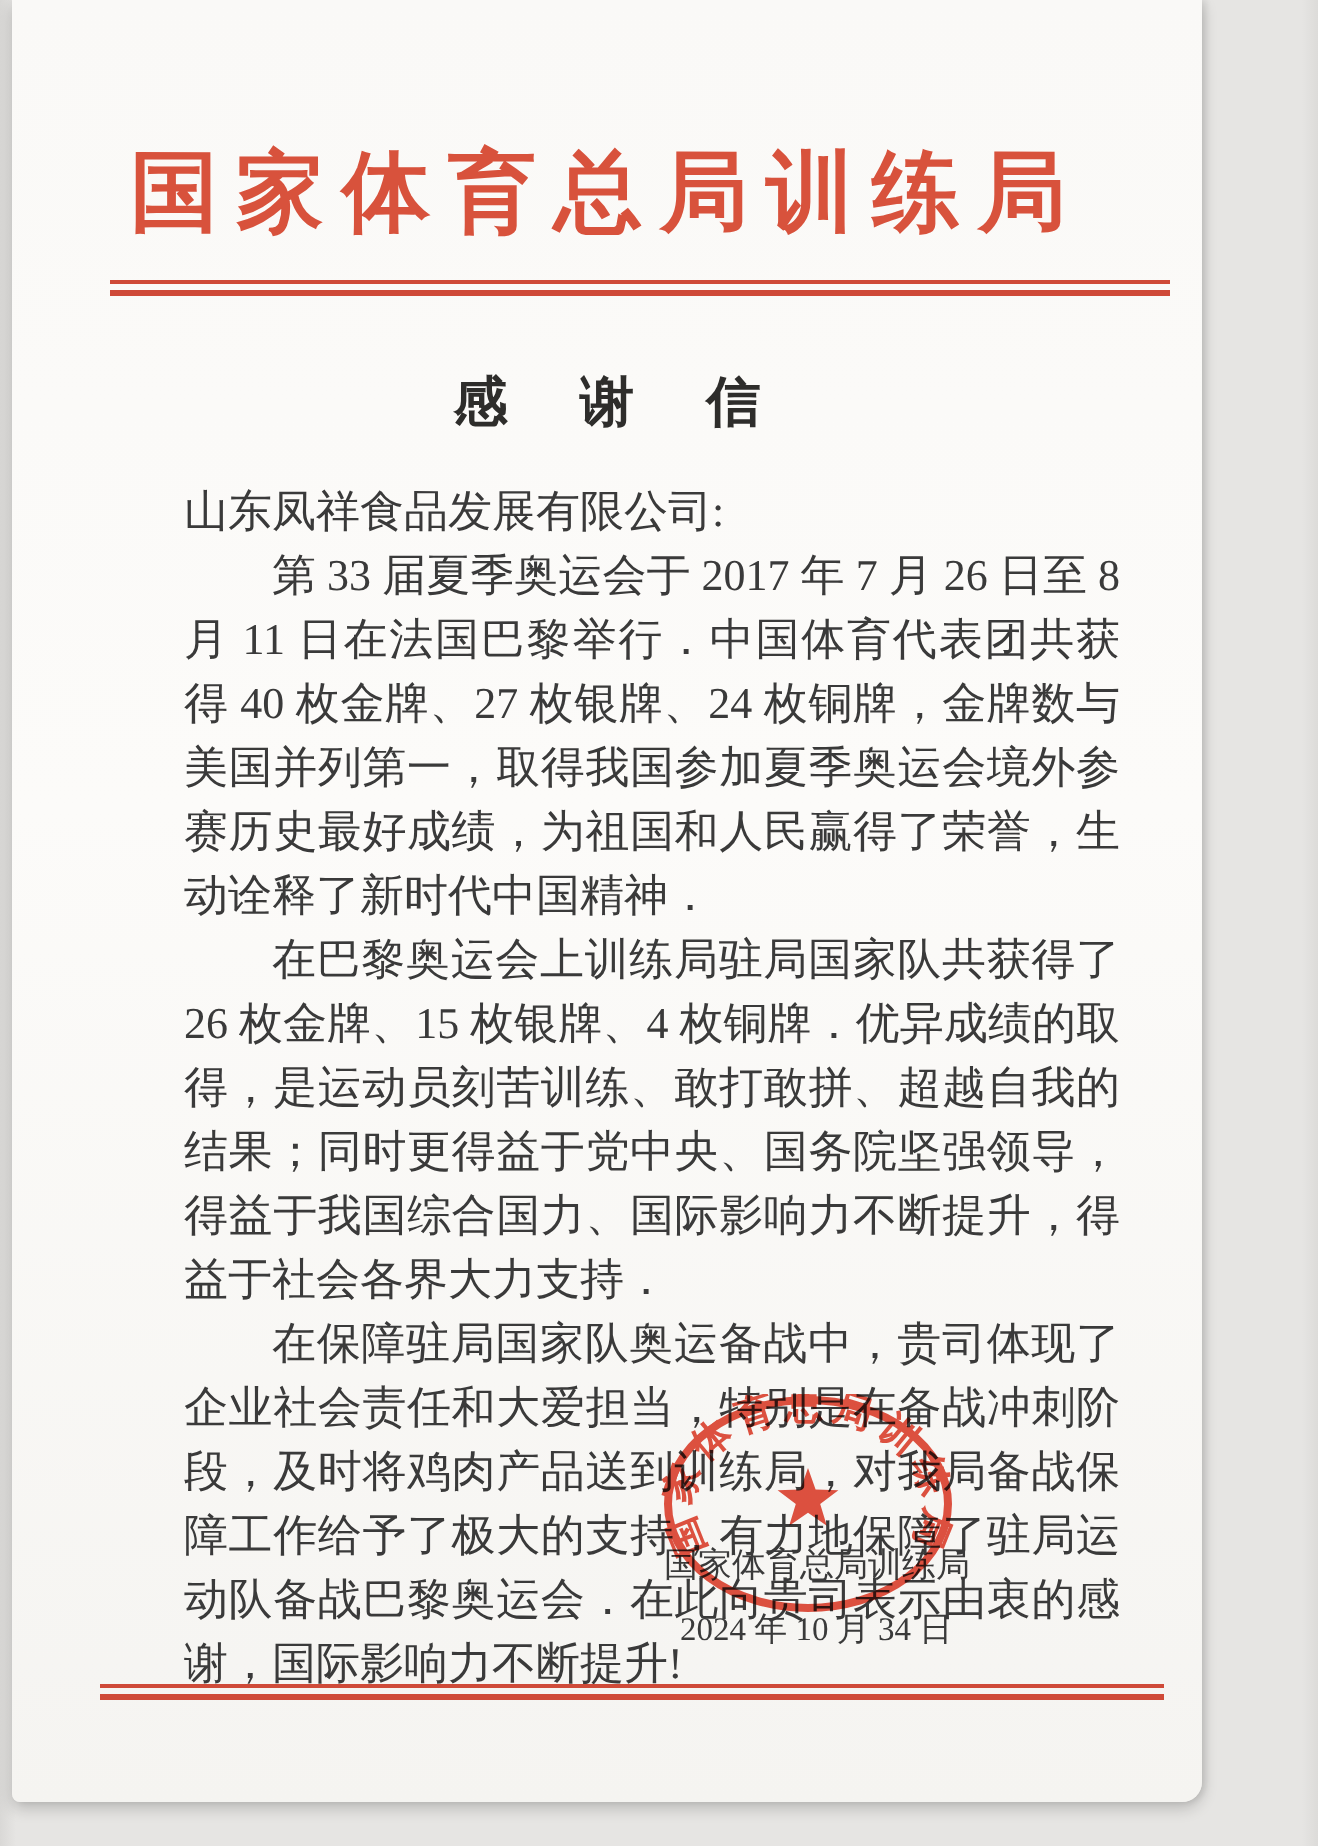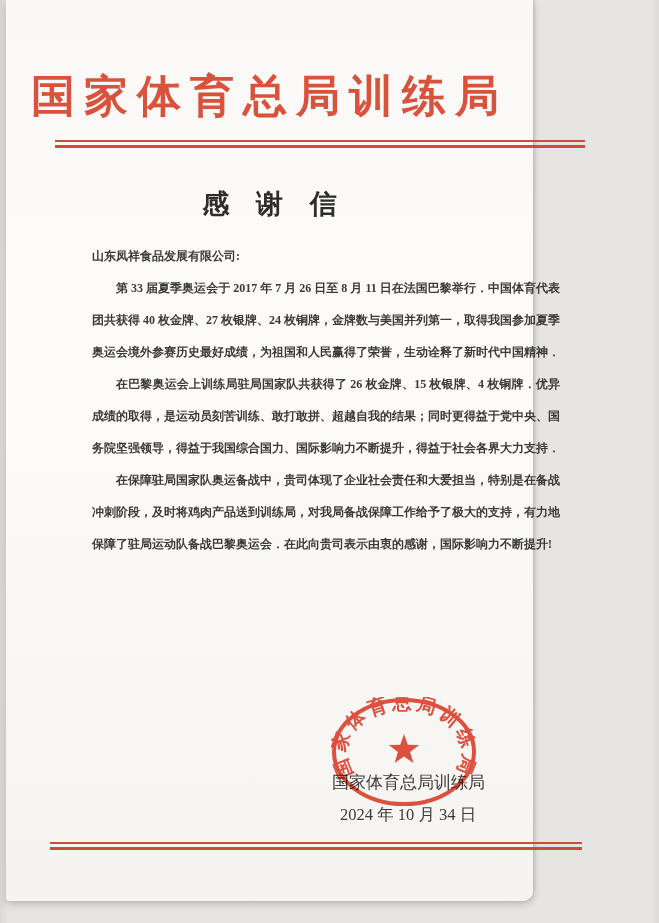--- a/index.html
+++ b/index.html
@@ -10,21 +10,21 @@
     --paper:#fbfaf8;
   }
   html,body{margin:0;padding:0;}
   body{
     width:659px;height:923px;
     background:linear-gradient(90deg,#d9d8d6 0,#e6e5e3 8px,#e6e5e3 651px,#dcdbd9 659px);
     font-family:"Liberation Serif","DejaVu Serif",serif;
     overflow:hidden;position:relative;
   }
   .paper{
-    position:absolute;left:6px;top:0;width:527px;height:901px;
+    position:absolute;left:6px;top:0;width:595px;height:901px;
     background:linear-gradient(180deg,#faf9f7 0,#fcfbf9 45%,#f5f4f1 100%);
     border-radius:0 0 10px 4px;
     box-shadow:0 3px 8px rgba(0,0,0,.20), 2px 0 3px rgba(0,0,0,.08);
   }
   .org-name{
     position:absolute;top:72px;left:0;right:0;
     text-align:center;
     font-size:44px;line-height:50px;font-weight:bold;
     letter-spacing:9px;
     color:var(--letterhead-red);
@@ -35,27 +35,27 @@
   .rule-bottom{top:842px;left:44px;width:532px;}
   .rule .thin{height:2px;background:var(--rule-red);}
   .rule .gap{height:3px;}
   .rule .thick{height:3px;background:var(--rule-red);}
   .letter-title{
     position:absolute;top:186px;left:0;right:0;
     text-align:center;
     font-size:27px;line-height:36px;font-weight:bold;
     word-spacing:20px;
     color:#2e2d2b;
+    font-family:Liberation Mono, monospace;
   }
   .content{
     position:absolute;top:240px;left:86px;width:468px;
-    font-size:12px;line-height:32px;
+    font-size:22px;line-height:32px;
     color:var(--ink);
     text-align:justify;
-    font-weight:bold;
   }
   .content p{margin:0;}
   .content p.para{text-indent:2em;}
   .signature{
     position:absolute;top:771px;left:326px;
     font-size:17px;line-height:24px;
     color:var(--ink);
     white-space:nowrap;
     z-index:1;
   }

